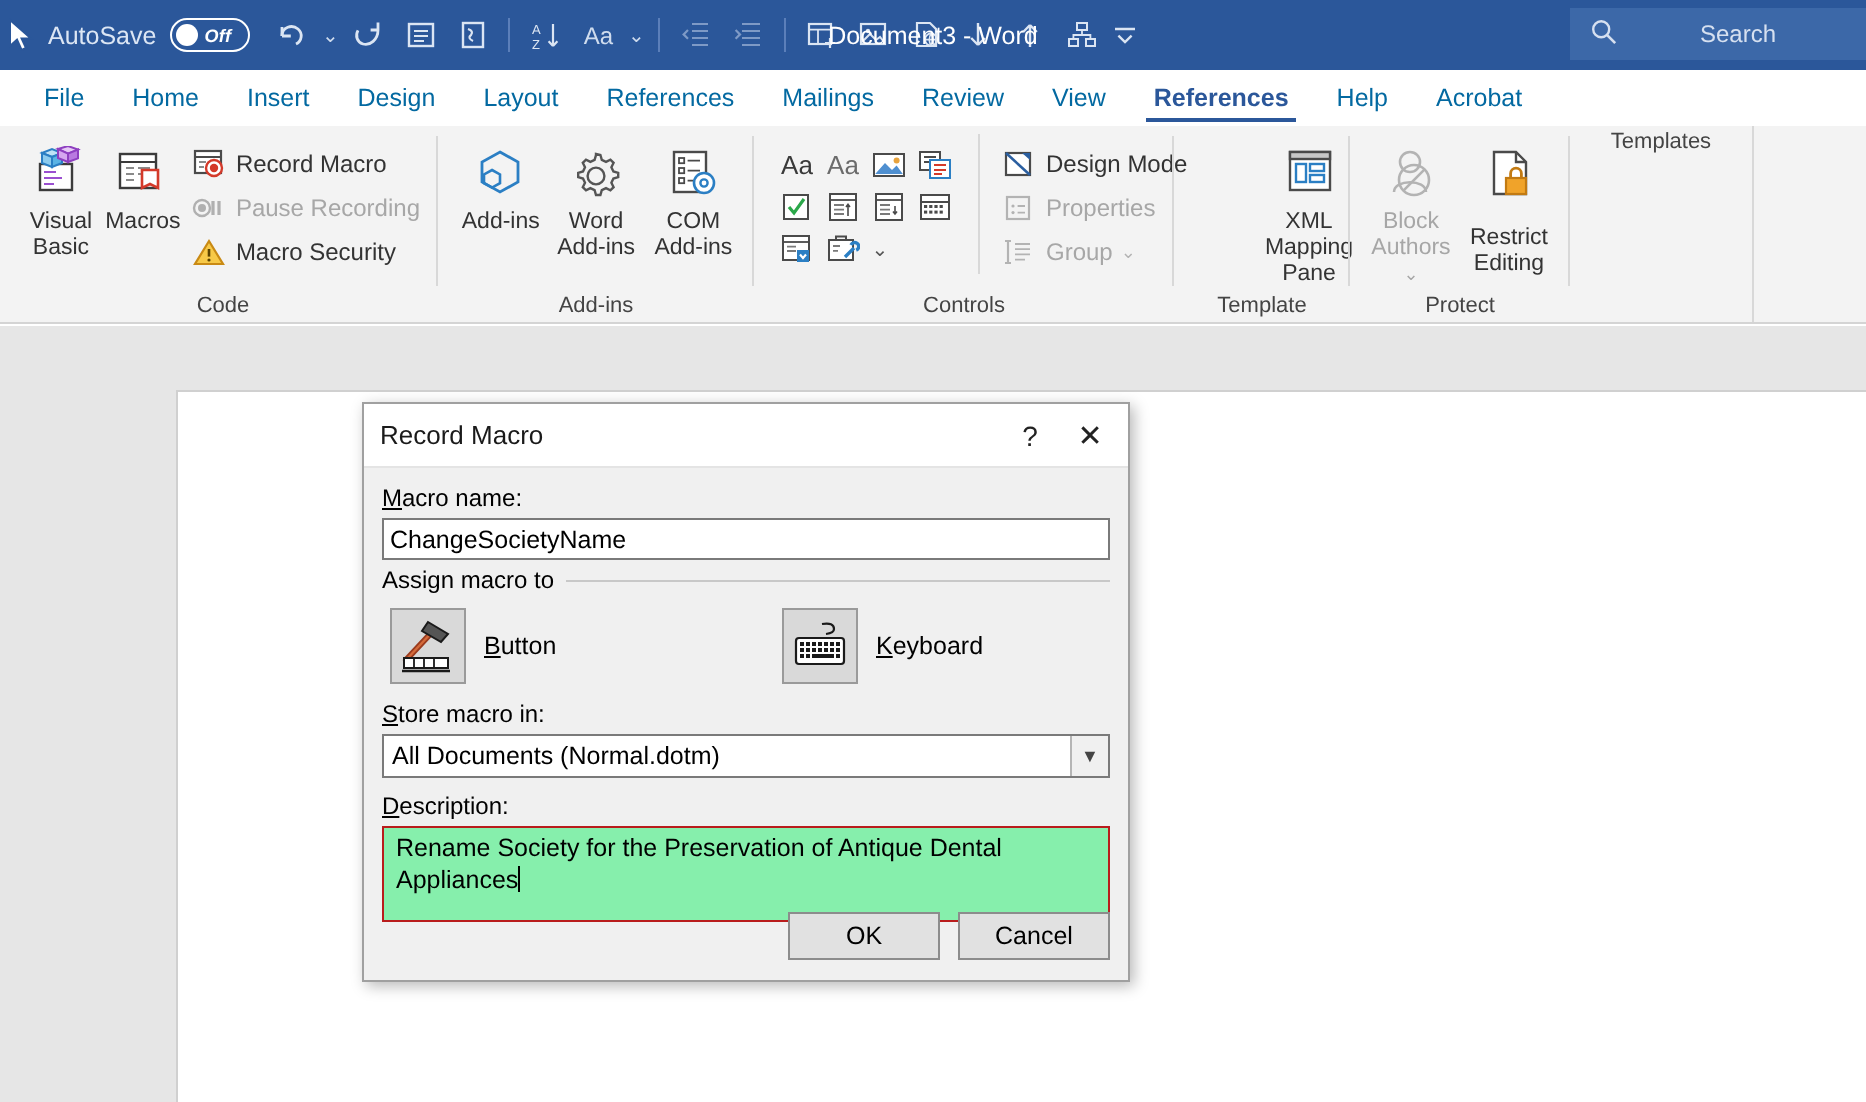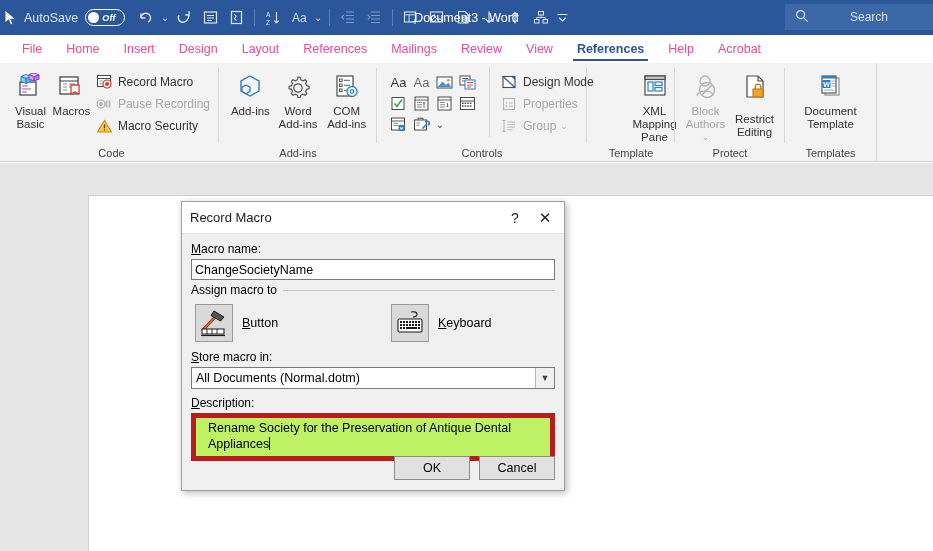--- a/index.html
+++ b/index.html
@@ -44,21 +44,21 @@
   }
   .searchbox .mag { margin-right:9px; font-size:13px; }
 
   
   .tabs {
     height:28px; background:#ffffff; display:flex; align-items:flex-end;
     padding-left:10px; border-bottom:1px solid #ffffff;
   }
   .tab {
     padding:0 12px; height:26px; line-height:26px; font-size:12.5px;
-    color:#ec4899; position:relative; white-space:nowrap;
+    color:#0369a1; position:relative; white-space:nowrap;
   }
   .tab.active { color:#2b579a; font-weight:bold; }
   .tab.active:after {
     content:""; position:absolute; left:8px; right:8px; bottom:1px;
     height:2.5px; background:#2b579a;
   }
 
   
   .ribbon {
     height:99px; background:#f3f3f3; border-bottom:1px solid #d4d4d4;
@@ -147,22 +147,22 @@
   .combo {
     height:22px; background:#ffffff; border:1px solid #7a7a7a;
     display:flex; align-items:center; font-size:12.5px;
   }
   .combo .val { flex:1; padding-left:4px; }
   .combo .arrow {
     width:19px; height:20px; background:#f0f0f0; border-left:1px solid #b5b5b5;
     display:flex; align-items:center; justify-content:center; font-size:9px; color:#444;
   }
   .textarea {
-    height:48px; background:#bef264; border:5px solid #b91c1c;
-    padding:2px 12px; font-size:12.5px; line-height:16px;
+    height:48px; background:#86efac; border:1px solid #b91c1c;
+    padding:2px 6px; font-size:12.5px; line-height:16px;
   }
   .caret { display:inline-block; width:1px; height:13px; background:#000;
            vertical-align:-2px; margin-left:0px; }
   .dlg-buttons {
     position:absolute; right:9px; bottom:10px; display:flex;
   }
   .dlg-btn {
     width:76px; height:24px; background:#e1e1e1; border:1px solid #8c8c8c;
     display:flex; align-items:center; justify-content:center; font-size:12.5px;
     margin-left:9px;
@@ -577,35 +577,20 @@
             <path d="M15.3 15 V12.8 a2.7 2.7 0 0 1 5.4 0 V15" fill="none" stroke="#c27a12" stroke-width="1.4"></path>
           </svg>
         </span>
         <span>Restrict Editing</span>
       </div>
     </div>
     <div class="group-label">Protect</div>
   </div>
 
   <div class="group last" style="width:92px;border-right:1px solid #d8d8d8;">
-    <div class="group-body" style="justify-content:center;">
-      <div class="bigbtn" style="width:84px;">
-        <span class="gi">
-          <svg width="30" height="28" viewBox="0 0 30 28">
-            <rect x="9" y="4" width="14" height="17" fill="#ffffff" stroke="#7a7a7a" stroke-width="1"></rect>
-            <rect x="6" y="2" width="14" height="17" fill="#ffffff" stroke="#4a4a4a" stroke-width="1.1"></rect>
-            <rect x="6" y="2" width="14" height="2.5" fill="#2b7fc4"></rect>
-            <rect x="6.5" y="6" width="8" height="8" fill="#2b7fc4"></rect>
-            <text x="10.5" y="12.6" font-size="7" fill="#ffffff" text-anchor="middle" font-family="Liberation Sans" font-weight="bold">W</text>
-            <path d="M15.5 7 H19.5 M15.5 9.5 H19.5 M15.5 12 H19.5 M8 16 H18" stroke="#9a9a9a" stroke-width="0.9"></path>
-          </svg>
-        </span>
-        <span>Document Template</span>
-      </div>
-    </div>
     <div class="group-label">Templates</div>
   </div>
 </div>
 
 <div class="canvas">
   <div class="page"></div>
 </div>
 
 <div class="dialog">
   <div class="dlg-title">

